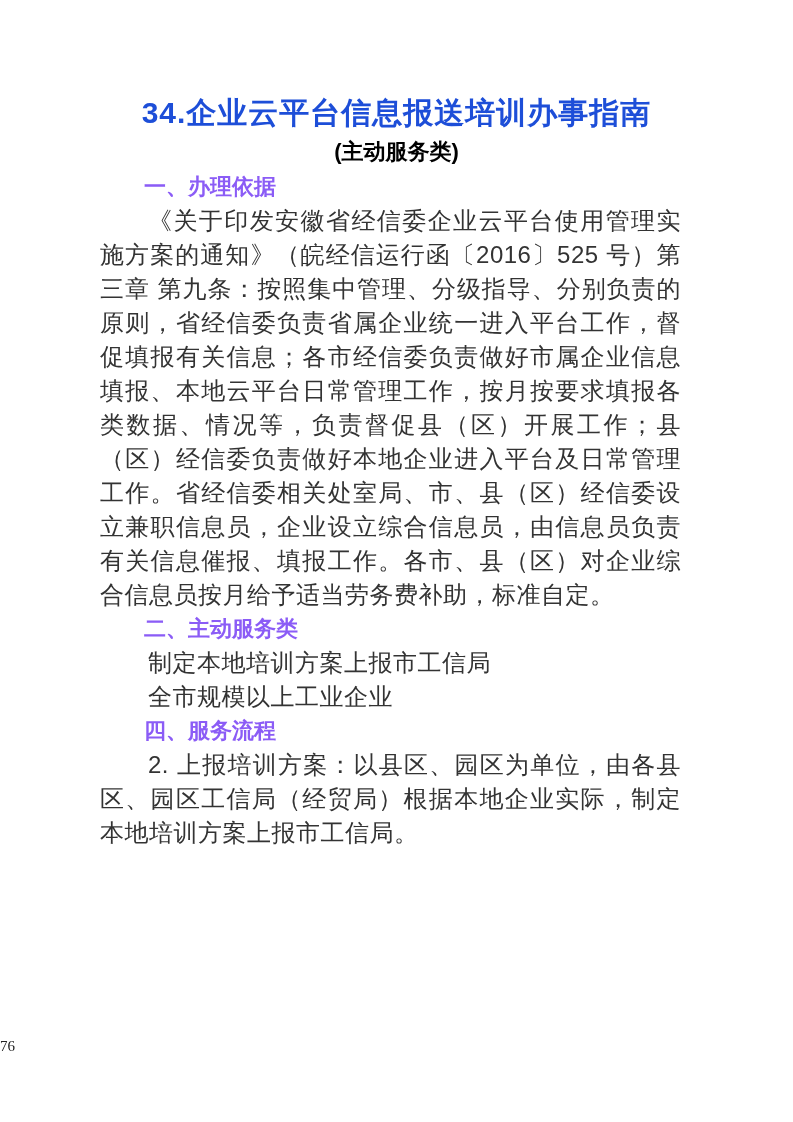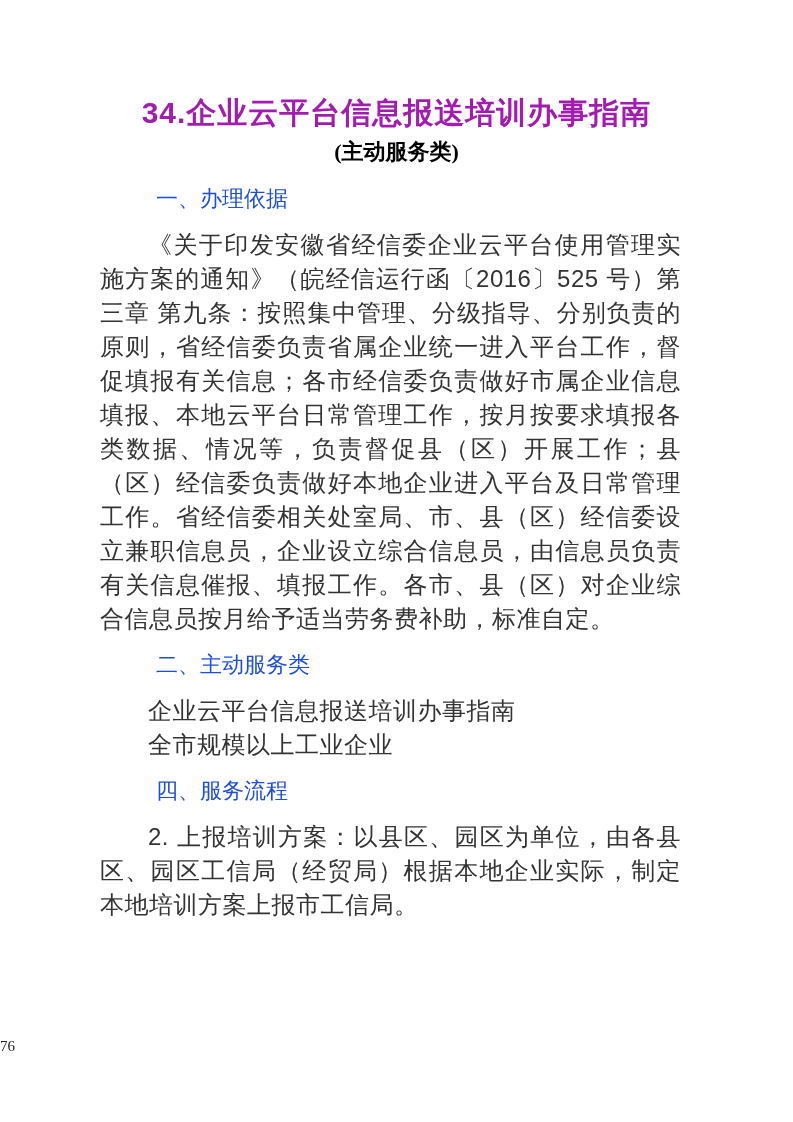--- a/index.html
+++ b/index.html
@@ -16,43 +16,42 @@
       font-family: "Liberation Sans", sans-serif;
     }
     .title {
       margin: 92px 0 0 0;
       padding: 0;
       text-align: center;
       font-size: 30px;
       font-weight: 700;
       line-height: 42px;
       letter-spacing: 1px;
-      color: #a21caf;
+      color: #1d4ed8;
     }
     .subtitle {
       margin: 0;
       padding: 0;
       text-align: center;
       font-size: 22px;
       font-weight: 700;
       line-height: 36px;
       color: #000000;
-      font-family: Liberation Serif, serif;
     }
     .content {
       margin: 0 112px 0 100px;
     }
     .heading {
-      margin: 12px;
+      margin: 0;
       padding: 0;
       font-size: 22px;
-      font-weight: 400;
+      font-weight: 700;
       line-height: 34px;
       text-indent: 2em;
-      color: #1d4ed8;
+      color: #8b5cf6;
     }
     .para {
       margin: 0;
       padding: 0;
       font-size: 24px;
       font-weight: 400;
       line-height: 34px;
       text-indent: 2em;
       text-align: justify;
       letter-spacing: 0.5px;
@@ -77,21 +76,21 @@
   <h1 class="title">34.企业云平台信息报送培训办事指南</h1>
 
   <h2 class="subtitle">(主动服务类)</h2>
 
   <div class="content">
 
     <h3 class="heading">一、办理依据</h3>
     <p class="para">《关于印发安徽省经信委企业云平台使用管理实施方案的通知》（皖经信运行函〔2016〕525 号）第三章 第九条：按照集中管理、分级指导、分别负责的原则，省经信委负责省属企业统一进入平台工作，督促填报有关信息；各市经信委负责做好市属企业信息填报、本地云平台日常管理工作，按月按要求填报各类数据、情况等，负责督促县（区）开展工作；县（区）经信委负责做好本地企业进入平台及日常管理工作。省经信委相关处室局、市、县（区）经信委设立兼职信息员，企业设立综合信息员，由信息员负责有关信息催报、填报工作。各市、县（区）对企业综合信息员按月给予适当劳务费补助，标准自定。</p>
 
     <h3 class="heading">二、主动服务类</h3>
-    <p class="para">企业云平台信息报送培训办事指南</p>
+    <p class="para">制定本地培训方案上报市工信局</p>
 
     <p class="para">全市规模以上工业企业</p>
 
     <h3 class="heading">四、服务流程</h3>
     <p class="para">2. 上报培训方案：以县区、园区为单位，由各县区、园区工信局（经贸局）根据本地企业实际，制定本地培训方案上报市工信局。</p>
 
   </div>
 
   <div class="page-number">76</div>
 

